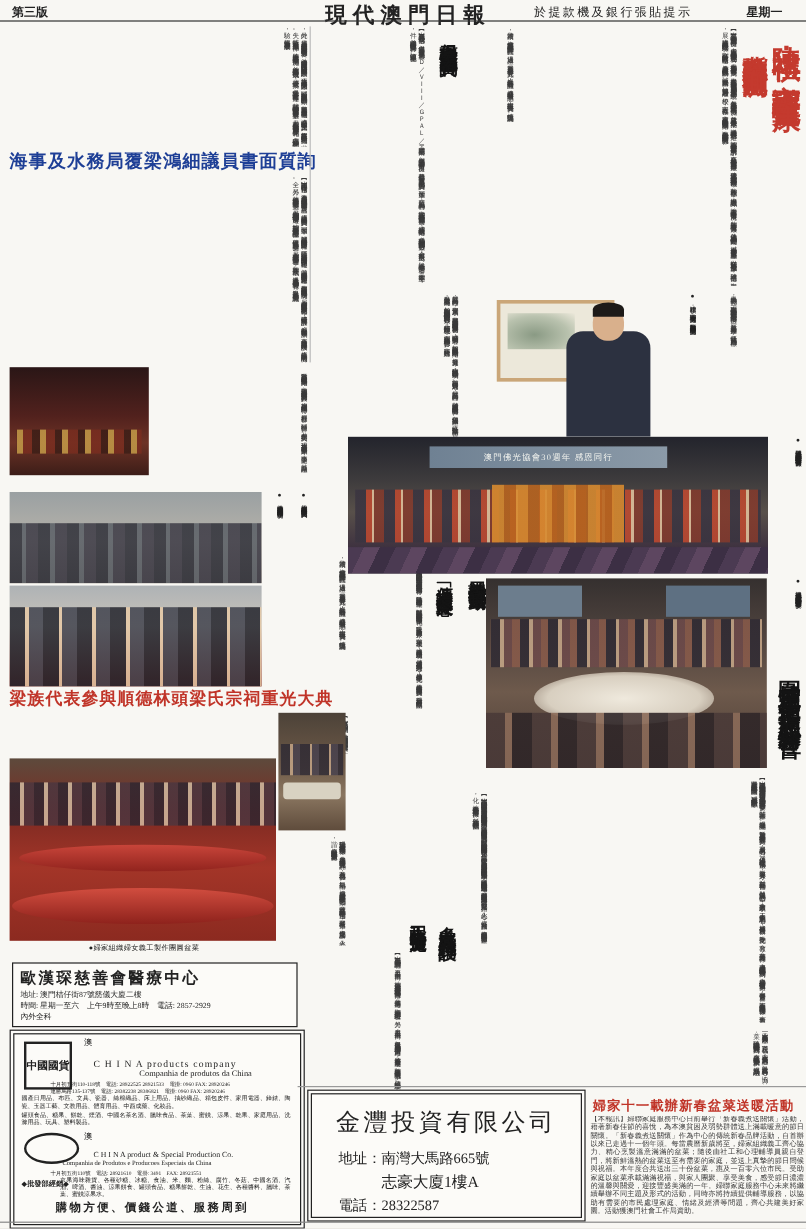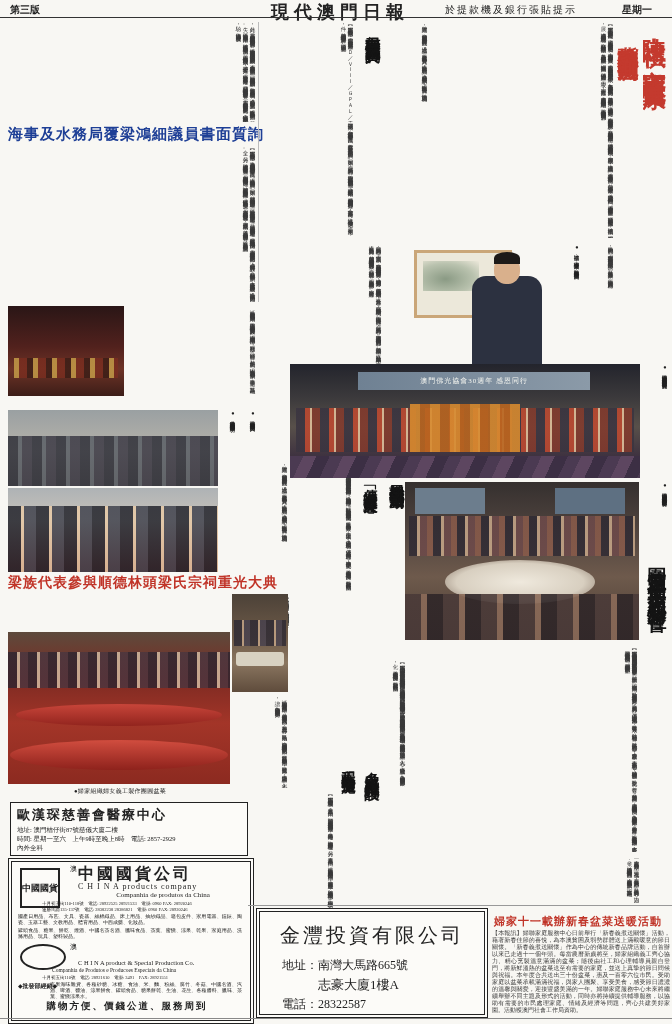--- a/index.html
+++ b/index.html
@@ -64,21 +64,20 @@
   <div class="adbox" style="left:10px;top:802px;width:236px;height:52px;">
     <div style="margin:3px 6px 1px;font-size:13px;font-weight:bold;letter-spacing:2px;font-family:'Liberation Sans',sans-serif;">歐漢琛慈善會醫療中心</div>
     <div style="margin:0 6px;font-size:6.5px;line-height:9px;">地址: 澳門桔仔街87號慈儀大廈二樓</div>
     <div style="margin:0 6px;font-size:6.5px;line-height:9px;">時間: 星期一至六　上午9時至晚上8時　電話: 2857-2929</div>
     <div style="margin:0 6px;font-size:6.5px;line-height:9px;">內外全科</div>
   </div>
 
   <div class="adbox-double" style="left:8px;top:858px;width:238px;height:158px;">
     <div class="abs" style="left:8px;top:6px;width:36px;height:36px;border:2px solid #222;display:flex;align-items:center;justify-content:center;font-size:9px;font-weight:bold;line-height:10px;width:36px;text-align:left;">中國國貨</div>
     <div class="abs" style="left:58px;top:2px;font-size:7px;">澳</div>
-    <div class="abs" style="left:66px;top:2px;width:170px;font-size:16px;font-weight:bold;letter-spacing:3px;font-family:'Liberation Sans',sans-serif;">中國國貨公司</div>
     <div class="abs" style="left:66px;top:20px;width:170px;font-size:8px;letter-spacing:1px;">C H I N A  products company</div>
     <div class="abs" style="left:66px;top:29px;width:170px;font-size:7px;text-align:center;">Companhia de produtos da China</div>
     <div class="abs" style="left:30px;top:39px;width:200px;font-size:4.5px;">十月初五街110-118號　電話: 28922525 28921533　電掛: 0960  FAX: 28920246</div>
     <div class="abs" style="left:30px;top:45px;width:200px;font-size:4.5px;">連勝馬路135-137號　電話: 28382238 28386821　電掛: 0960  FAX: 28920246</div>
     <div class="abs" style="left:6px;top:52px;width:224px;font-size:5px;line-height:6px;text-align:justify;">國產日用品、布匹、文具、瓷器、絲棉織品、床上用品、抽紗織品、箱包皮件、家用電器、鐘錶、陶瓷、玉器工藝、文教用品、體育用品、中西成藥、化妝品。</div>
     <div class="abs" style="left:6px;top:66px;width:224px;font-size:5px;line-height:6px;text-align:justify;">罐頭食品、糖果、餅乾、煙酒、中國名茶名酒、臘味食品、茶葉、蜜餞、涼果、乾果、家庭用品、洗滌用品、玩具、塑料製品。</div>
     <div class="abs" style="left:8px;top:82px;width:42px;height:22px;border:2px solid #222;border-radius:50%;"></div>
     <div class="abs" style="left:58px;top:80px;font-size:7px;">澳</div>
     <div class="abs" style="left:66px;top:97px;width:170px;font-size:6.5px;">C H I N A  product &amp; Special Production Co.</div>
     <div class="abs" style="left:40px;top:105px;width:196px;font-size:5.5px;">Companhia de Produtos e Producoes Especiais da China</div>
@@ -120,21 +119,21 @@
       <div class="abs" style="left:6px;top:8px;width:56px;height:30px;background:radial-gradient(ellipse at 40% 60%,#8a9a84 0%,#b9c2ae 60%,#ece8da 100%);"></div>
     </div>
     <div class="abs" style="left:86px;top:34px;width:70px;height:88px;background:#2c3140;border-radius:14px 14px 0 0;"></div>
     <div class="abs" style="left:108px;top:14px;width:26px;height:28px;background:#d9b08c;border-radius:45%;"></div>
     <div class="abs" style="left:108px;top:10px;width:26px;height:12px;background:#1d1a18;border-radius:50% 50% 0 0;"></div>
   </div>
   <div class="abs vt cap" style="left:560px;top:244px;width:20px;height:120px;">●陳禮祺：守護學童視力健康，冀推動落實小學全階段視力監測。</div>
   <div class="abs vt bodytxt" style="left:584px;top:242px;width:30px;height:120px;">力風險的變化，實現個案從「校園篩查」到「中心跟進」的無縫銜接，以及落實「數據共享、優化決策」的施政目標。</div>
 
   <div class="photo" style="left:290px;top:364px;width:350px;height:114px;background:linear-gradient(180deg,#23242c 0%,#3c3a3c 30%,#58504a 55%,#3f3340 80%,#2e2535 100%);">
-    <div class="abs" style="left:68px;top:8px;width:232px;height:18px;background:linear-gradient(90deg,#6f8193,#8b9aa8);display:flex;align-items:center;justify-content:center;color:#f3f4ef;font-size:7px;letter-spacing:1px;white-space:nowrap;">澳門佛光協會30週年 感恩同行</div>
+    <div class="abs" style="left:68px;top:8px;width:198px;height:18px;background:linear-gradient(90deg,#6f8193,#8b9aa8);display:flex;align-items:center;justify-content:center;color:#f3f4ef;font-size:7px;letter-spacing:1px;white-space:nowrap;">澳門佛光協會30週年 感恩同行</div>
     <div class="abs" style="left:6px;top:44px;width:338px;height:44px;background:repeating-linear-gradient(90deg,#3a3440 0 9px,#c2492f 9px 14px,#e8c7a0 14px 16px,#853a2c 16px 24px);opacity:.85;"></div>
     <div class="abs" style="left:120px;top:40px;width:110px;height:48px;background:repeating-linear-gradient(90deg,#d78a2f 0 10px,#b9651f 10px 20px);opacity:.9;"></div>
     <div class="abs" style="left:0;top:92px;width:350px;height:22px;background:repeating-linear-gradient(115deg,#4b3a52 0 12px,#5d4660 12px 24px,#3c2f44 24px 36px);"></div>
   </div>
   <div class="abs vt cap" style="left:646px;top:364px;width:22px;height:182px;">●澳門佛光協會成立三十周年暨乙巳年歲末圍爐合家歡餐宴嘉賓合照</div>
 
   <div class="photo" style="left:405px;top:482px;width:234px;height:158px;background:linear-gradient(180deg,#35302f 0%,#544741 35%,#6e5a4c 60%,#4a3b34 100%);">
     <div class="abs" style="left:10px;top:6px;width:70px;height:26px;background:#6c7d8d;"></div>
     <div class="abs" style="left:150px;top:6px;width:70px;height:26px;background:#5e7082;"></div>
     <div class="abs" style="left:4px;top:34px;width:226px;height:40px;background:repeating-linear-gradient(90deg,#2f2a33 0 8px,#c9a98a 8px 11px,#6e4a4a 11px 18px,#8a5b4a 18px 24px);opacity:.85;"></div>

